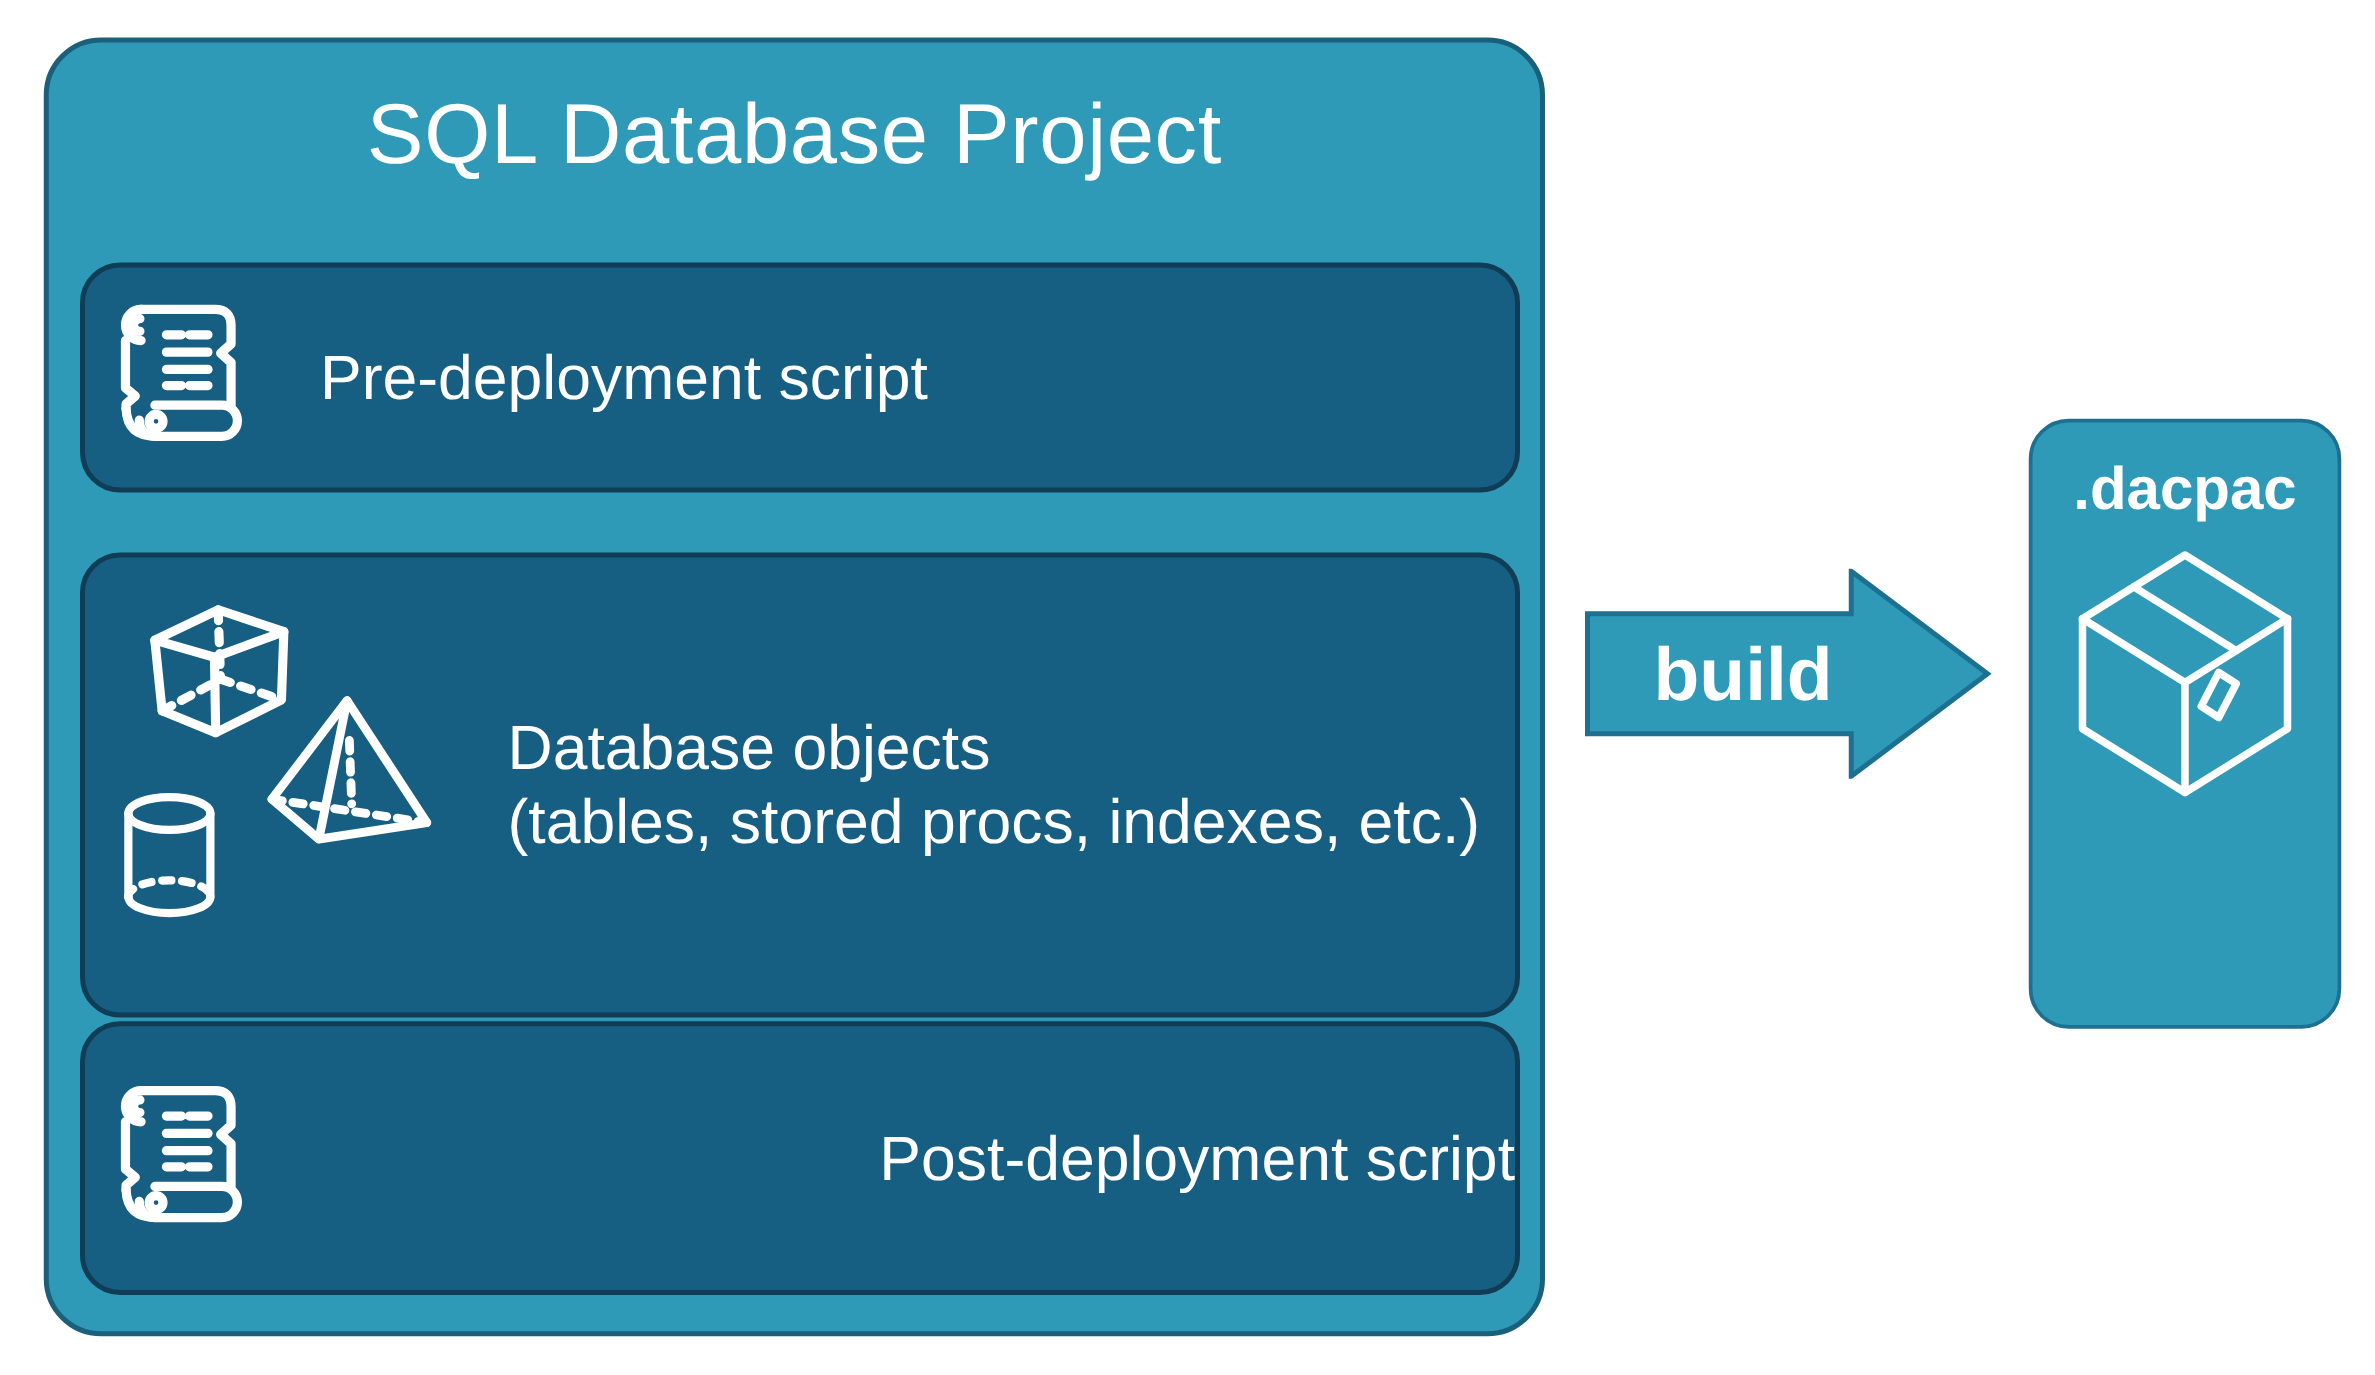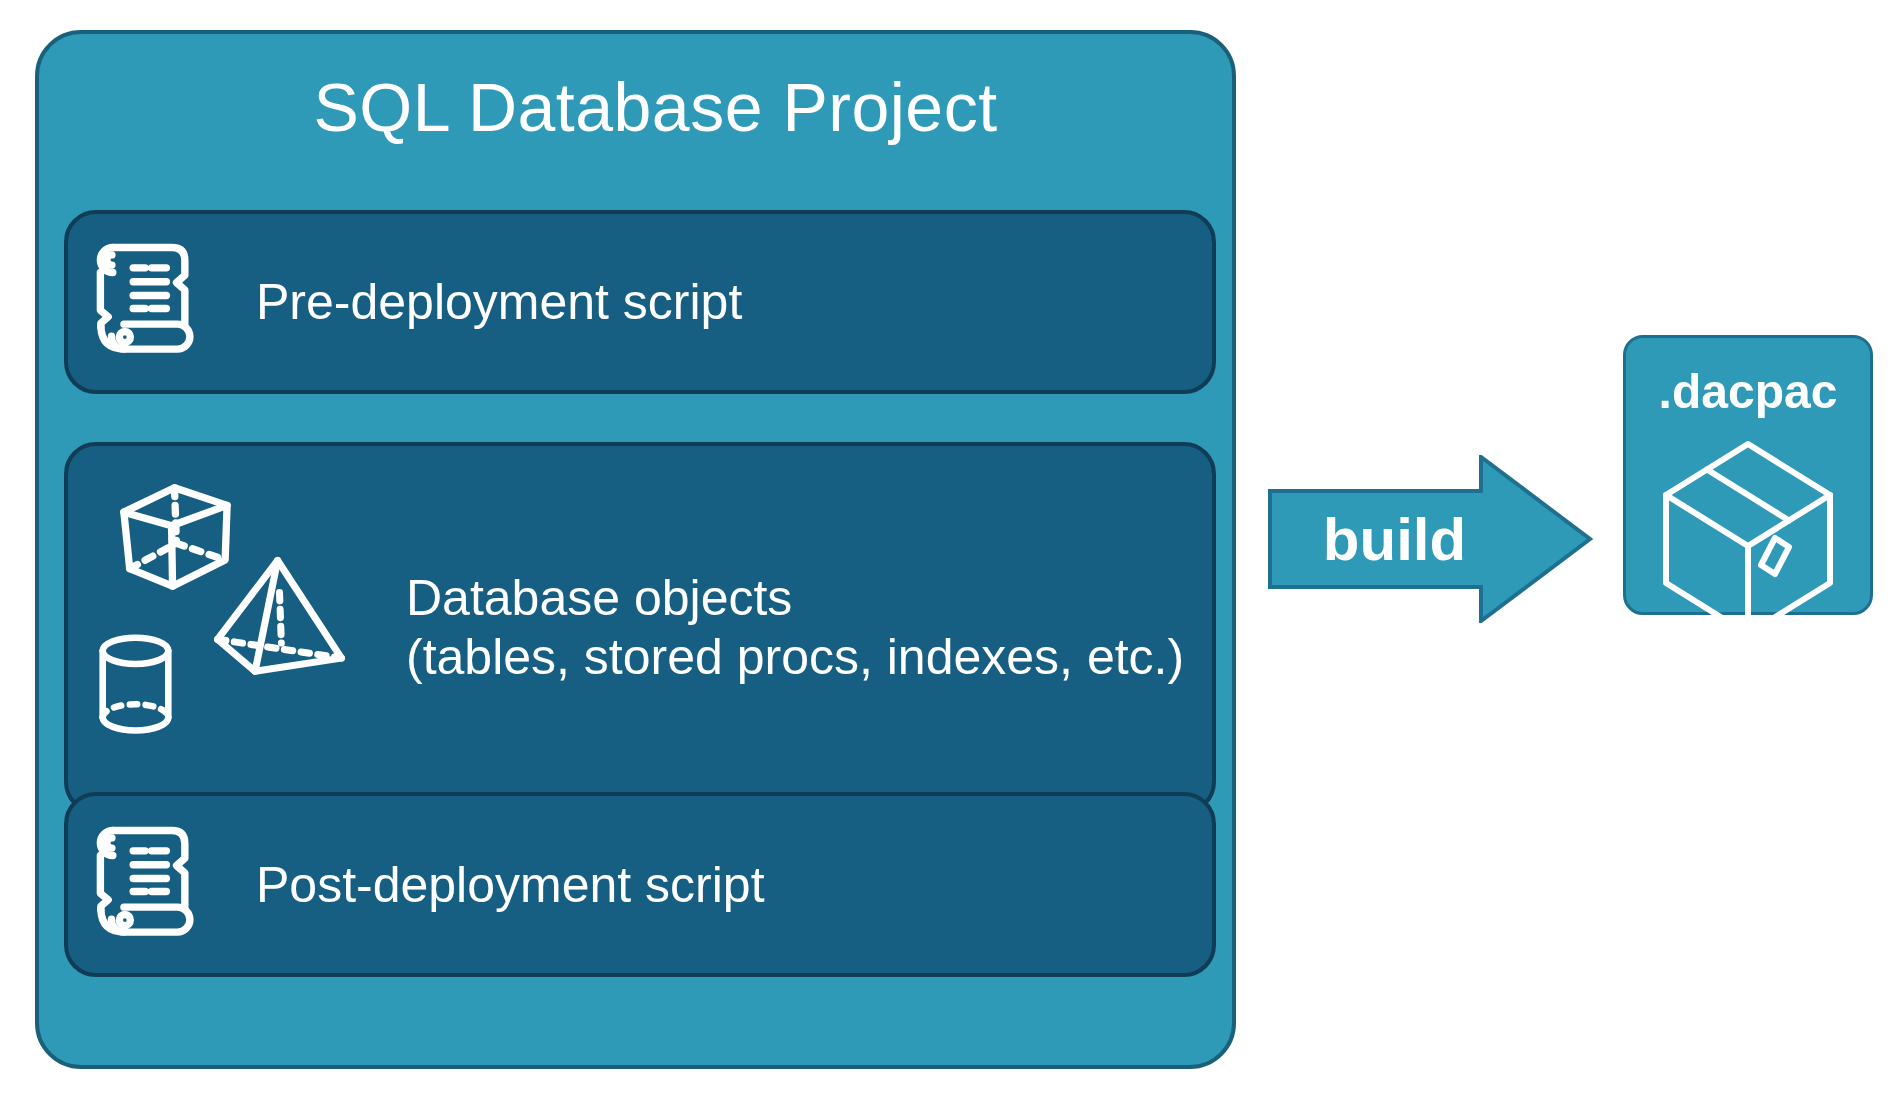--- a/index.html
+++ b/index.html
@@ -16,35 +16,35 @@
     position:absolute;left:35px;top:30px;width:1201px;height:1039px;
     background:var(--teal,#2E9AB8);
     border:4px solid var(--teal-border,#1A607B);
     border-radius:46px;
     box-sizing:border-box;
   }
   .project-title{
     position:absolute;left:0;top:34px;width:100%;
     text-align:center;
     color:var(--text,#fff);
-    font-size:68px;font-weight:400;letter-spacing:0.5px;padding-left:20px;
+    font-size:68px;font-weight:400;letter-spacing:0.5px;
   }
 
   
   .panel{
     position:absolute;left:25px;width:1152px;
     background:var(--panel,#165E82);
     border:4px solid var(--panel-border,#103C55);
     border-radius:32px;
     box-sizing:border-box;
     display:flex;align-items:center;
   }
   .panel-pre {top:176px;height:184px;}
   .panel-objects{top:408px;height:372px;}
-  .panel-post{top:758px;height:185px;}
+  .panel-post{top:783px;height:219px;justify-content:space-between;}
 
   .panel .scroll-wrap{margin-left:18px;width:122px;height:120px;flex:0 0 auto;}
   .panel-label{
     color:var(--text,#fff);font-size:50px;font-weight:400;
     margin-left:48px;white-space:nowrap;
   }
   .objects-label{
     position:absolute;left:338px;top:50%;transform:translateY(-50%);
     color:var(--text,#fff);font-size:50px;line-height:1.18;white-space:nowrap;
   }
@@ -58,24 +58,24 @@
   .arrow-wrap svg{position:absolute;left:0;top:0;}
   .arrow-shape{fill:var(--teal,#2E9AB8);stroke:var(--arrow-border,#1E7090);stroke-width:4;stroke-linejoin:miter;}
   .arrow-label{
     position:absolute;left:0;top:36px;width:213px;height:96px;
     display:flex;align-items:center;justify-content:center;
     color:var(--text,#fff);font-size:60px;font-weight:700;padding-left:20px;
   }
 
   
   .dacpac-box{
-    position:absolute;left:1623px;top:335px;width:250px;height:280px;
+    position:absolute;left:1623px;top:335px;width:250px;height:488px;
     background:var(--teal,#2E9AB8);
     border:3px solid var(--arrow-border,#1E7090);
-    border-radius:20px;
+    border-radius:32px;
     box-sizing:border-box;
   }
   .dacpac-label{
     position:absolute;left:0;top:26px;width:100%;text-align:center;
     color:var(--text,#fff);font-size:48px;font-weight:700;
   }
   .package-wrap{position:absolute;left:34px;top:100px;width:176px;height:202px;}
 
   
   svg.icon{color:var(--text,#fff);display:block;width:100%;height:100%;}

